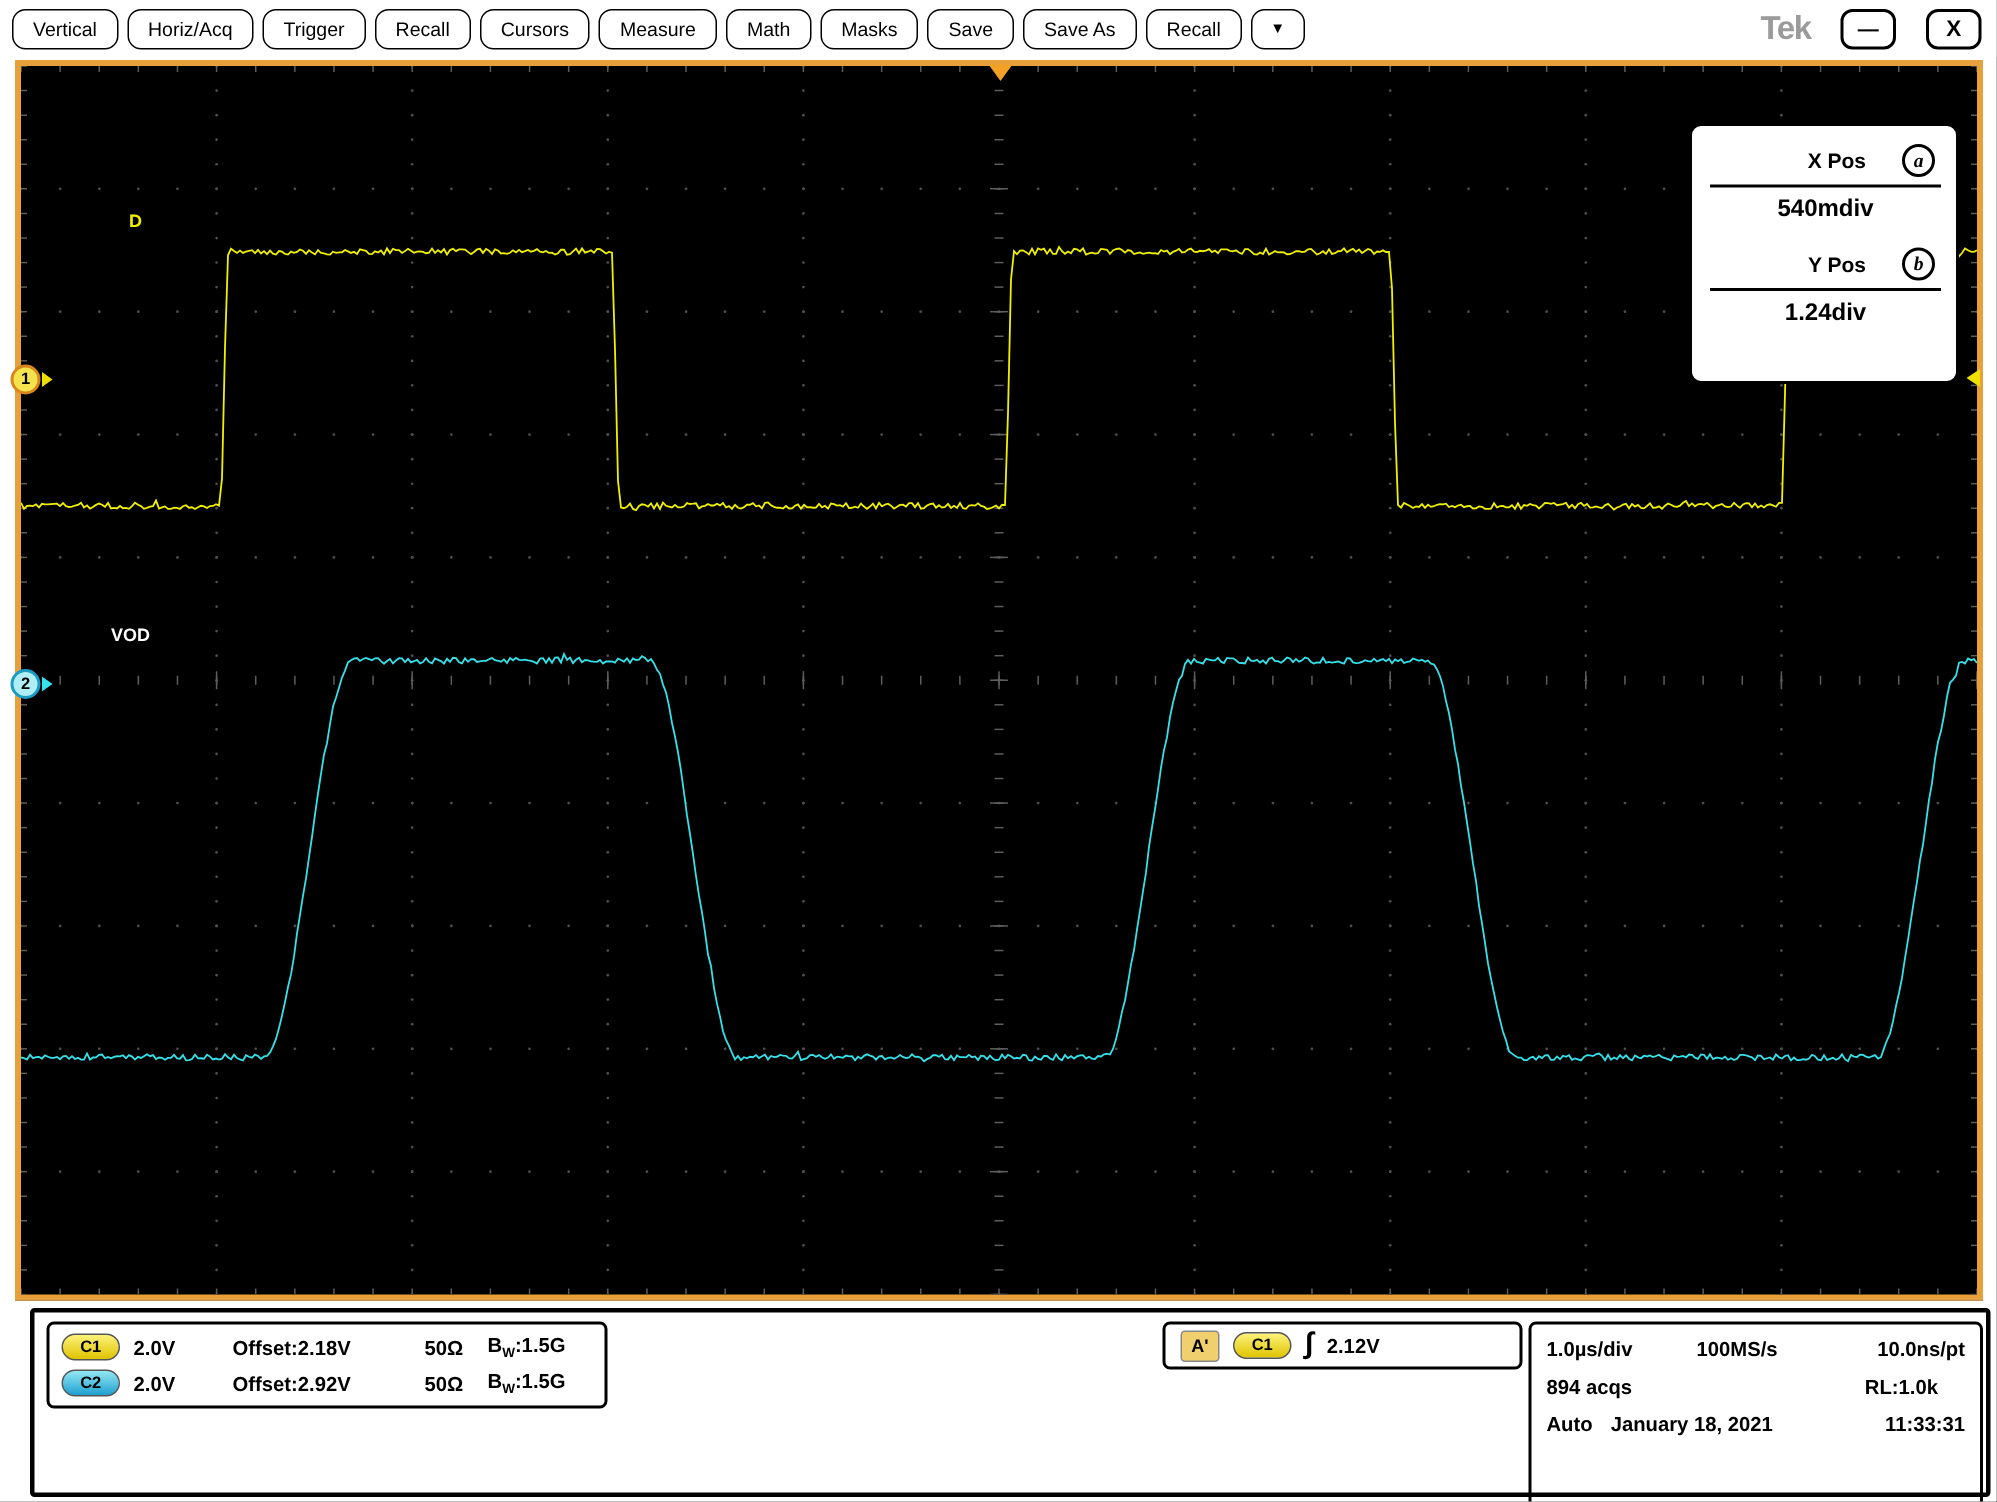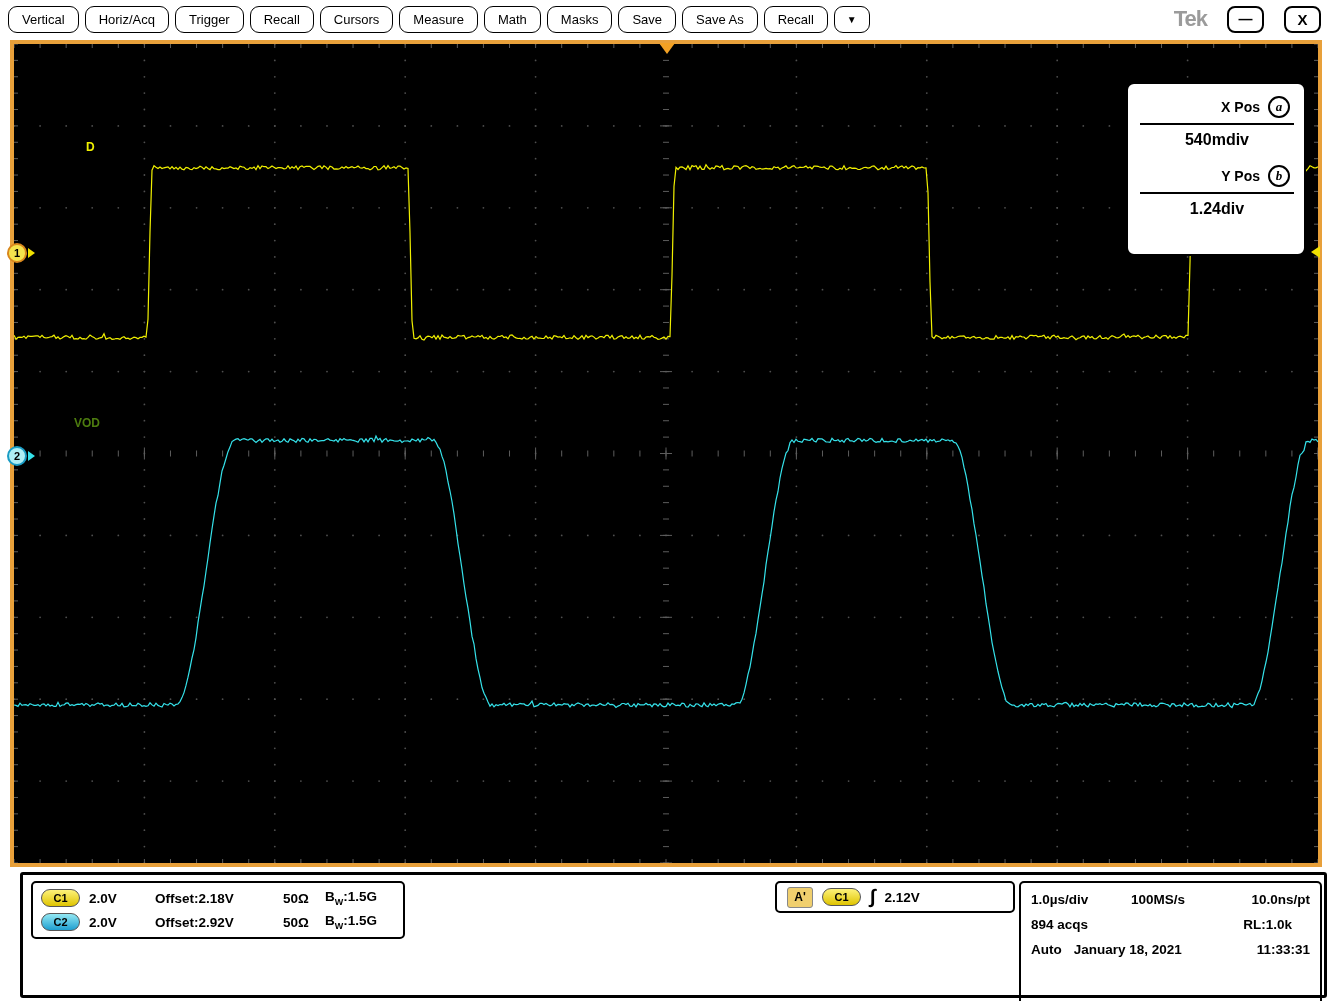--- a/index.html
+++ b/index.html
@@ -28,21 +28,21 @@
   .mk2 .mk-circle{background:#aeeef4;border:2px solid #1a9cc4;}
   .mk-arrow{width:0;height:0;border-top:5px solid transparent;border-bottom:5px solid transparent;margin-left:1px;}
   .mk1 .mk-arrow{border-left:7px solid #f0e000;}
   .mk2 .mk-arrow{border-left:7px solid #35e2ea;}
 
   .trig-top{position:absolute;left:645px;top:-1px;width:0;height:0;border-left:8px solid transparent;border-right:8px solid transparent;border-top:11px solid #f2a124;z-index:6;cursor:pointer;}
   .trig-right{position:absolute;right:-2px;top:202px;width:0;height:0;border-top:6px solid transparent;border-bottom:6px solid transparent;border-right:9px solid #f0e000;z-index:6;cursor:pointer;}
 
   
   .pos-box{position:absolute;left:1112px;top:38px;width:180px;height:174px;background:#fff;border:2px solid #000;border-radius:8px;z-index:8;box-sizing:border-box;padding:12px 10px 10px 12px;color:#000;}
-  .pos-row{display:flex;justify-content:flex-end;align-items:center;gap:8px;padding-right:4px;}
+  .pos-row{display:flex;justify-content:flex-end;align-items:center;gap:24px;padding-right:4px;}
   .pos-label{font-weight:bold;font-size:14px;}
   .knob-badge{width:18px;height:18px;border:2px solid #000;border-radius:50%;display:flex;align-items:center;justify-content:center;font-family:"Liberation Serif",serif;font-style:italic;font-weight:bold;font-size:13px;}
   .pos-sep{border-top:2px solid #000;margin:5px 0 6px 0;}
   .pos-value{font-weight:bold;font-size:16px;text-align:center;}
   .pos-gap{height:16px;}
 
   
   .bottom{position:absolute;left:20px;top:872px;width:1307px;height:126px;box-sizing:border-box;border:3px solid #000;border-radius:3px;background:#fff;}
   .ch-box{position:absolute;left:8px;top:6px;width:374px;height:58px;box-sizing:border-box;border:2px solid #000;border-radius:5px;padding:3px 8px;display:flex;flex-direction:column;justify-content:space-around;}
   .ch-row{display:flex;align-items:center;font-weight:bold;font-size:13.5px;color:#000;}
@@ -1235,21 +1235,21 @@
         <line x1="1173.6" y1="403.5" x2="1173.6" y2="415.5"></line>
         <line x1="646" y1="737.1" x2="658" y2="737.1"></line>
         <line x1="1304" y1="403.5" x2="1304" y2="415.5"></line>
         <line x1="646" y1="819" x2="658" y2="819"></line>
       </g>
       <polyline points="0,291.2 2,295.2 4,293.3 6,293.1 8,293.4 10,292.2 12,294.3 14,291.9 16,292.3 18,292.3 20,292.1 22,291.9 24,291.8 26,293.4 28,291.4 30,293.4 32,294.0 34,293.7 36,293.0 38,292.6 40,291.2 42,294.3 44,292.9 46,295.1 48,294.0 50,292.6 52,291.7 54,292.5 56,293.8 58,291.3 60,295.0 62,294.6 64,295.0 66,293.3 68,294.8 70,294.6 72,295.2 74,293.4 76,291.1 78,292.5 80,293.4 82,295.2 84,294.6 86,293.8 88,293.4 90,289.7 92,295.1 94,294.3 96,293.6 98,295.3 100,295.2 102,294.5 104,294.6 106,295.3 108,293.5 110,292.8 112,294.5 114,294.2 116,295.3 118,294.2 120,293.2 122,293.6 124,294.7 126,293.4 128,293.3 130,292.2 132,293.1 134,275.1 136,187.9 138,126.2 140,121.8 142,123.3 144,124.6 146,123.1 148,124.6 150,123.8 152,123.3 154,122.8 156,124.8 158,122.6 160,125.0 162,123.4 164,125.4 166,123.1 168,125.1 170,125.7 172,123.4 174,123.8 176,125.3 178,125.7 180,123.7 182,124.5 184,123.9 186,122.3 188,123.2 190,125.2 192,122.8 194,124.4 196,125.6 198,122.7 200,124.6 202,124.9 204,125.6 206,125.7 208,123.8 210,124.6 212,124.2 214,124.2 216,122.7 218,123.6 220,124.6 222,123.9 224,125.3 226,122.2 228,122.8 230,123.2 232,125.2 234,125.4 236,123.6 238,124.4 240,123.0 242,125.6 244,121.6 246,124.7 248,121.9 250,122.7 252,122.7 254,124.6 256,123.4 258,121.9 260,123.2 262,124.5 264,123.7 266,123.6 268,123.9 270,124.8 272,124.5 274,121.7 276,124.6 278,122.8 280,124.3 282,122.0 284,125.7 286,122.7 288,121.9 290,123.4 292,122.3 294,122.3 296,122.4 298,123.9 300,125.4 302,124.0 304,122.3 306,121.9 308,124.6 310,121.9 312,123.1 314,125.4 316,122.2 318,123.0 320,125.0 322,124.8 324,125.2 326,124.5 328,122.9 330,124.3 332,122.6 334,124.1 336,123.4 338,122.6 340,123.8 342,123.2 344,122.1 346,123.8 348,124.2 350,123.3 352,124.6 354,124.5 356,125.7 358,124.8 360,122.5 362,122.5 364,125.8 366,125.5 368,123.6 370,121.7 372,124.8 374,121.6 376,124.4 378,123.8 380,122.8 382,124.5 384,122.0 386,122.1 388,123.5 390,125.0 392,124.0 394,124.5 396,188.8 398,276.6 400,294.3 402,294.8 404,293.9 406,291.7 408,295.3 410,296.1 412,293.3 414,292.2 416,292.5 418,293.8 420,291.6 422,295.0 424,291.7 426,295.3 428,291.1 430,293.2 432,293.7 434,294.3 436,292.6 438,294.3 440,294.2 442,293.7 444,291.4 446,292.0 448,291.8 450,291.5 452,295.0 454,293.6 456,293.2 458,292.0 460,293.0 462,293.0 464,291.8 466,292.9 468,291.3 470,294.3 472,293.4 474,295.2 476,292.5 478,294.5 480,295.0 482,294.1 484,292.4 486,292.5 488,291.4 490,293.5 492,293.0 494,294.9 496,291.2 498,290.9 500,292.8 502,293.9 504,294.5 506,294.4 508,295.0 510,293.3 512,295.0 514,294.9 516,293.2 518,292.3 520,295.1 522,292.5 524,294.2 526,294.1 528,294.5 530,294.4 532,291.9 534,294.2 536,293.2 538,295.1 540,291.7 542,292.1 544,293.1 546,292.8 548,293.7 550,291.5 552,294.7 554,294.5 556,293.8 558,294.5 560,291.7 562,293.7 564,295.2 566,293.7 568,291.8 570,295.0 572,291.2 574,293.6 576,292.4 578,291.8 580,293.1 582,295.1 584,293.9 586,292.6 588,292.5 590,293.7 592,291.4 594,291.4 596,294.1 598,291.4 600,295.1 602,294.8 604,293.0 606,292.1 608,291.7 610,294.4 612,292.8 614,294.4 616,293.9 618,291.9 620,294.6 622,293.2 624,294.6 626,291.3 628,294.8 630,295.2 632,293.0 634,292.7 636,293.1 638,291.6 640,293.3 642,293.8 644,295.3 646,295.0 648,294.1 650,293.0 652,295.0 654,292.5 656,292.7 658,231.4 660,142.3 662,123.4 664,125.5 666,123.1 668,122.9 670,124.1 672,125.6 674,121.8 676,125.6 678,121.6 680,122.5 682,121.8 684,125.1 686,122.2 688,125.3 690,125.3 692,120.7 694,123.5 696,125.2 698,123.7 700,124.8 702,121.9 704,122.3 706,123.6 708,121.6 710,125.7 712,124.9 714,124.4 716,125.1 718,124.8 720,121.9 722,122.2 724,122.5 726,125.2 728,123.0 730,122.0 732,121.7 734,122.7 736,124.4 738,122.7 740,123.2 742,125.4 744,124.8 746,124.3 748,125.2 750,124.8 752,124.4 754,124.9 756,124.7 758,125.3 760,122.7 762,123.7 764,123.1 766,125.5 768,123.9 770,123.1 772,121.9 774,124.4 776,123.9 778,122.4 780,121.7 782,123.8 784,124.0 786,123.2 788,123.5 790,123.1 792,122.1 794,124.1 796,123.0 798,124.8 800,122.2 802,122.2 804,122.3 806,123.2 808,123.5 810,122.9 812,124.3 814,125.3 816,122.1 818,122.1 820,123.6 822,125.5 824,125.7 826,124.3 828,125.3 830,121.8 832,125.7 834,124.6 836,123.4 838,124.3 840,124.1 842,124.3 844,125.5 846,125.4 848,124.5 850,123.5 852,123.4 854,124.1 856,123.7 858,122.2 860,121.9 862,123.8 864,125.7 866,124.8 868,123.5 870,125.3 872,122.2 874,125.3 876,124.8 878,123.5 880,123.4 882,121.6 884,124.2 886,122.8 888,121.9 890,123.9 892,122.3 894,124.7 896,123.3 898,122.0 900,122.7 902,125.3 904,123.7 906,123.9 908,122.9 910,124.0 912,123.9 914,148.2 916,237.9 918,292.7 920,294.4 922,291.3 924,292.3 926,293.3 928,294.7 930,293.6 932,294.0 934,292.1 936,294.6 938,292.4 940,293.9 942,293.5 944,292.5 946,292.1 948,292.2 950,291.8 952,294.0 954,293.3 956,294.2 958,293.0 960,292.5 962,294.1 964,293.5 966,293.3 968,295.0 970,294.9 972,293.6 974,293.9 976,295.2 978,295.2 980,295.1 982,291.5 984,294.3 986,293.4 988,293.3 990,294.2 992,294.2 994,292.8 996,295.2 998,291.6 1000,295.2 1002,292.7 1004,293.2 1006,292.0 1008,292.8 1010,293.0 1012,295.0 1014,293.3 1016,291.3 1018,291.4 1020,291.9 1022,291.3 1024,292.8 1026,292.4 1028,292.1 1030,291.2 1032,294.4 1034,292.5 1036,294.8 1038,292.1 1040,291.2 1042,293.3 1044,292.0 1046,294.4 1048,294.3 1050,293.6 1052,294.2 1054,294.7 1056,292.9 1058,291.9 1060,293.8 1062,295.7 1064,294.3 1066,293.7 1068,292.4 1070,291.9 1072,294.9 1074,292.0 1076,293.7 1078,292.6 1080,294.6 1082,294.9 1084,293.3 1086,291.6 1088,294.5 1090,294.4 1092,293.6 1094,295.2 1096,293.1 1098,291.7 1100,292.5 1102,293.6 1104,293.9 1106,293.1 1108,291.2 1110,290.0 1112,293.4 1114,291.6 1116,293.5 1118,292.2 1120,291.9 1122,292.5 1124,291.2 1126,292.9 1128,294.8 1130,293.3 1132,292.8 1134,292.0 1136,293.6 1138,294.1 1140,293.7 1142,291.2 1144,293.1 1146,294.5 1148,292.3 1150,291.5 1152,291.6 1154,294.2 1156,291.7 1158,294.3 1160,293.0 1162,294.3 1164,292.7 1166,292.2 1168,292.9 1170,293.8 1172,291.3 1174,291.3 1176,218.4 1178,135.7 1180,124.0 1182,122.5 1184,122.2 1186,125.5 1188,122.3 1190,122.9 1192,124.2 1194,124.3 1196,123.4 1198,122.4 1200,124.6 1202,125.2 1204,124.7 1206,122.2 1208,123.9 1210,125.4 1212,121.8 1214,123.1 1216,124.7 1218,123.6 1220,121.6 1222,123.8 1224,122.8 1226,123.6 1228,125.2 1230,123.1 1232,122.5 1234,122.8 1236,125.4 1238,123.5 1240,124.2 1242,123.7 1244,122.0 1246,125.3 1248,123.9 1250,122.2 1252,125.1 1254,124.4 1256,123.6 1258,124.6 1260,125.1 1262,122.8 1264,123.9 1266,125.7 1268,121.8 1270,124.8 1272,125.7 1274,120.1 1276,124.6 1278,124.0 1280,124.7 1282,122.0 1284,124.7 1286,124.2 1288,125.5 1290,121.9 1292,126.9 1294,124.7 1296,121.7 1298,122.8 1300,123.8 1302,123.9 1304,122.9" fill="none" stroke="#f0f000" stroke-width="1.2"></polyline>
       <polyline points="0,661.0 2,661.4 4,662.4 6,659.2 8,661.4 10,660.8 12,660.6 14,661.7 16,659.6 18,660.5 20,661.3 22,661.3 24,660.6 26,662.2 28,660.2 30,659.9 32,661.9 34,660.1 36,662.0 38,661.2 40,662.4 42,662.4 44,658.3 46,662.4 48,661.0 50,660.9 52,659.2 54,659.0 56,661.5 58,660.6 60,661.5 62,660.6 64,660.1 66,660.3 68,659.5 70,661.5 72,659.4 74,660.4 76,662.4 78,660.6 80,661.3 82,660.1 84,658.9 86,660.1 88,659.4 90,662.0 92,661.0 94,661.2 96,662.5 98,661.3 100,661.2 102,659.2 104,661.6 106,661.8 108,659.4 110,662.9 112,662.7 114,662.0 116,659.1 118,661.6 120,661.5 122,661.8 124,659.2 126,660.4 128,662.3 130,661.7 132,662.4 134,661.8 136,658.8 138,660.9 140,662.2 142,659.2 144,661.4 146,662.3 148,663.0 150,659.5 152,660.5 154,661.1 156,659.1 158,660.0 160,661.9 162,660.3 164,660.0 166,657.6 168,653.6 170,648.6 172,641.4 174,633.2 176,624.0 178,614.0 180,605.6 182,593.8 184,578.3 186,565.9 188,553.1 190,541.8 192,527.5 194,514.0 196,498.9 198,485.0 200,471.9 202,459.1 204,451.5 206,438.8 208,427.0 210,421.2 212,414.5 214,407.7 216,403.1 218,397.6 220,396.2 222,395.1 224,394.7 226,396.6 228,395.3 230,394.6 232,395.4 234,396.2 236,394.9 238,394.8 240,396.7 242,398.5 244,396.7 246,395.4 248,398.3 250,396.3 252,394.8 254,394.9 256,397.4 258,395.2 260,397.6 262,396.8 264,395.9 266,398.2 268,397.3 270,394.8 272,397.2 274,398.2 276,394.9 278,395.9 280,396.7 282,398.4 284,395.2 286,397.3 288,394.5 290,394.8 292,397.5 294,398.3 296,394.8 298,397.2 300,395.4 302,395.5 304,397.3 306,396.9 308,396.6 310,396.6 312,395.5 314,394.7 316,396.1 318,396.5 320,397.1 322,395.6 324,398.0 326,394.7 328,396.2 330,394.6 332,395.9 334,396.1 336,395.7 338,396.2 340,396.6 342,397.3 344,398.3 346,395.0 348,394.8 350,397.9 352,394.8 354,397.8 356,394.4 358,394.3 360,397.7 362,392.0 364,395.9 366,394.4 368,398.1 370,395.8 372,394.5 374,397.5 376,396.0 378,396.3 380,396.9 382,397.1 384,397.2 386,396.0 388,398.4 390,397.0 392,397.0 394,396.9 396,397.7 398,395.1 400,396.0 402,397.1 404,394.9 406,397.9 408,394.9 410,396.0 412,395.8 414,393.5 416,394.6 418,396.9 420,395.4 422,398.3 424,402.6 426,405.2 428,412.4 430,417.6 432,426.6 434,438.0 436,447.0 438,457.5 440,469.9 442,484.5 444,499.6 446,512.0 448,525.4 450,540.0 452,553.1 454,564.2 456,577.4 458,592.4 460,600.0 462,614.7 464,625.1 466,633.6 468,643.5 470,649.2 472,653.3 474,658.0 476,662.2 478,660.0 480,662.8 482,660.8 484,661.5 486,660.5 488,660.8 490,659.4 492,661.4 494,660.2 496,659.1 498,662.3 500,660.0 502,660.7 504,660.5 506,659.3 508,659.8 510,659.9 512,661.4 514,661.7 516,659.8 518,657.1 520,662.8 522,662.1 524,661.4 526,659.4 528,659.3 530,660.5 532,659.4 534,660.8 536,661.9 538,661.0 540,658.9 542,661.8 544,660.4 546,660.7 548,661.2 550,659.7 552,660.2 554,660.1 556,662.9 558,660.4 560,661.8 562,659.9 564,658.9 566,659.7 568,660.4 570,662.4 572,660.3 574,660.0 576,662.3 578,661.2 580,661.0 582,661.9 584,660.9 586,659.4 588,660.6 590,661.4 592,661.0 594,658.9 596,660.6 598,660.4 600,661.3 602,663.5 604,662.1 606,661.3 608,659.5 610,659.5 612,660.5 614,659.2 616,662.1 618,662.3 620,659.9 622,662.8 624,659.6 626,660.8 628,660.8 630,660.9 632,659.2 634,660.8 636,660.3 638,662.7 640,659.8 642,660.1 644,662.1 646,659.7 648,661.9 650,662.8 652,662.4 654,659.1 656,661.5 658,659.2 660,660.2 662,661.7 664,661.2 666,661.7 668,659.2 670,659.5 672,662.8 674,663.0 676,660.3 678,661.9 680,662.5 682,659.9 684,660.0 686,661.7 688,662.6 690,658.9 692,661.7 694,662.8 696,659.4 698,661.5 700,660.1 702,661.7 704,660.2 706,659.6 708,659.4 710,661.7 712,660.5 714,661.7 716,662.0 718,660.0 720,660.3 722,658.9 724,658.5 726,659.0 728,655.3 730,648.9 732,640.3 734,630.4 736,623.0 738,611.3 740,599.1 742,589.4 744,575.6 746,563.1 748,550.1 750,537.8 752,520.6 754,507.6 756,495.5 758,482.2 760,467.7 762,456.1 764,447.5 766,434.0 768,424.4 770,416.7 772,409.1 774,406.5 776,398.6 778,395.9 780,398.5 782,395.3 784,397.3 786,397.7 788,398.4 790,395.2 792,395.7 794,396.2 796,396.3 798,394.5 800,397.1 802,398.0 804,394.6 806,394.9 808,394.9 810,396.2 812,397.9 814,398.0 816,398.3 818,394.3 820,396.4 822,396.7 824,395.8 826,397.7 828,396.3 830,398.4 832,395.2 834,394.4 836,396.8 838,396.8 840,397.8 842,396.3 844,394.4 846,395.0 848,397.4 850,395.3 852,397.1 854,396.2 856,394.4 858,395.0 860,397.3 862,398.4 864,397.6 866,397.8 868,394.5 870,397.8 872,397.3 874,397.8 876,397.4 878,397.0 880,397.7 882,398.4 884,394.8 886,394.9 888,397.6 890,398.1 892,397.9 894,397.3 896,396.1 898,396.8 900,397.1 902,395.1 904,397.0 906,396.1 908,395.4 910,396.8 912,395.2 914,398.2 916,395.6 918,396.8 920,395.5 922,398.0 924,397.3 926,397.0 928,395.0 930,395.7 932,396.5 934,395.8 936,397.1 938,396.3 940,398.4 942,399.0 944,402.3 946,406.8 948,413.4 950,423.4 952,431.5 954,442.3 956,455.6 958,465.3 960,479.9 962,491.0 964,504.5 966,517.4 968,531.6 970,543.2 972,559.7 974,571.6 976,584.5 978,598.3 980,608.4 982,618.0 984,627.5 986,635.9 988,643.8 990,649.5 992,656.9 994,658.4 996,659.9 998,661.1 1000,661.1 1002,662.7 1004,662.8 1006,661.2 1008,660.5 1010,662.5 1012,660.1 1014,661.4 1016,659.6 1018,659.5 1020,662.6 1022,662.5 1024,660.3 1026,662.2 1028,659.8 1030,660.5 1032,659.5 1034,662.5 1036,661.6 1038,662.2 1040,662.9 1042,660.6 1044,659.4 1046,659.6 1048,660.1 1050,658.9 1052,658.4 1054,659.9 1056,662.9 1058,659.2 1060,662.5 1062,661.0 1064,662.1 1066,659.4 1068,661.5 1070,659.5 1072,661.8 1074,662.9 1076,659.6 1078,660.9 1080,661.5 1082,659.8 1084,660.3 1086,659.6 1088,660.7 1090,660.0 1092,659.2 1094,660.8 1096,661.4 1098,662.1 1100,662.9 1102,659.6 1104,660.6 1106,660.4 1108,659.9 1110,661.0 1112,659.0 1114,659.2 1116,661.1 1118,661.9 1120,658.9 1122,659.2 1124,662.0 1126,658.8 1128,662.1 1130,661.1 1132,661.2 1134,661.9 1136,660.4 1138,662.5 1140,661.5 1142,662.7 1144,661.8 1146,659.3 1148,659.2 1150,659.5 1152,660.3 1154,660.9 1156,662.8 1158,659.6 1160,659.9 1162,662.2 1164,661.5 1166,661.0 1168,662.5 1170,659.0 1172,660.8 1174,661.7 1176,660.0 1178,659.5 1180,662.9 1182,661.0 1184,662.8 1186,662.7 1188,662.1 1190,662.5 1192,661.7 1194,659.2 1196,660.1 1198,662.5 1200,662.9 1202,659.5 1204,662.6 1206,661.9 1208,661.2 1210,662.5 1212,661.5 1214,658.9 1216,662.1 1218,663.5 1220,659.3 1222,660.4 1224,660.7 1226,659.1 1228,659.3 1230,660.4 1232,661.1 1234,660.2 1236,659.4 1238,661.8 1240,660.7 1242,654.9 1244,649.5 1246,645.2 1248,636.8 1250,626.7 1252,618.0 1254,608.1 1256,594.8 1258,582.6 1260,569.1 1262,556.1 1264,543.9 1266,529.6 1268,519.0 1270,504.4 1272,489.3 1274,478.1 1276,462.1 1278,450.5 1280,443.4 1282,433.0 1284,420.5 1286,411.2 1288,409.1 1290,406.4 1292,397.8 1294,397.3 1296,398.4 1298,395.0 1300,396.1 1302,395.4 1304,397.9" fill="none" stroke="#35e2ea" stroke-width="1.2"></polyline>
     </svg>
 
   <span class="trace-label d" style="color: rgb(240, 240, 0);">D</span>
-  <span class="trace-label vod" style="color: #4d7c0f;">VOD</span>
+  <span class="trace-label vod" style="color: #ffffff;">VOD</span>
 
   <div class="mk mk1">
     <span class="mk-circle">1</span>
     <span class="mk-arrow"></span>
   </div>
   <div class="mk mk2">
     <span class="mk-circle">2</span>
     <span class="mk-arrow"></span>
   </div>
 

